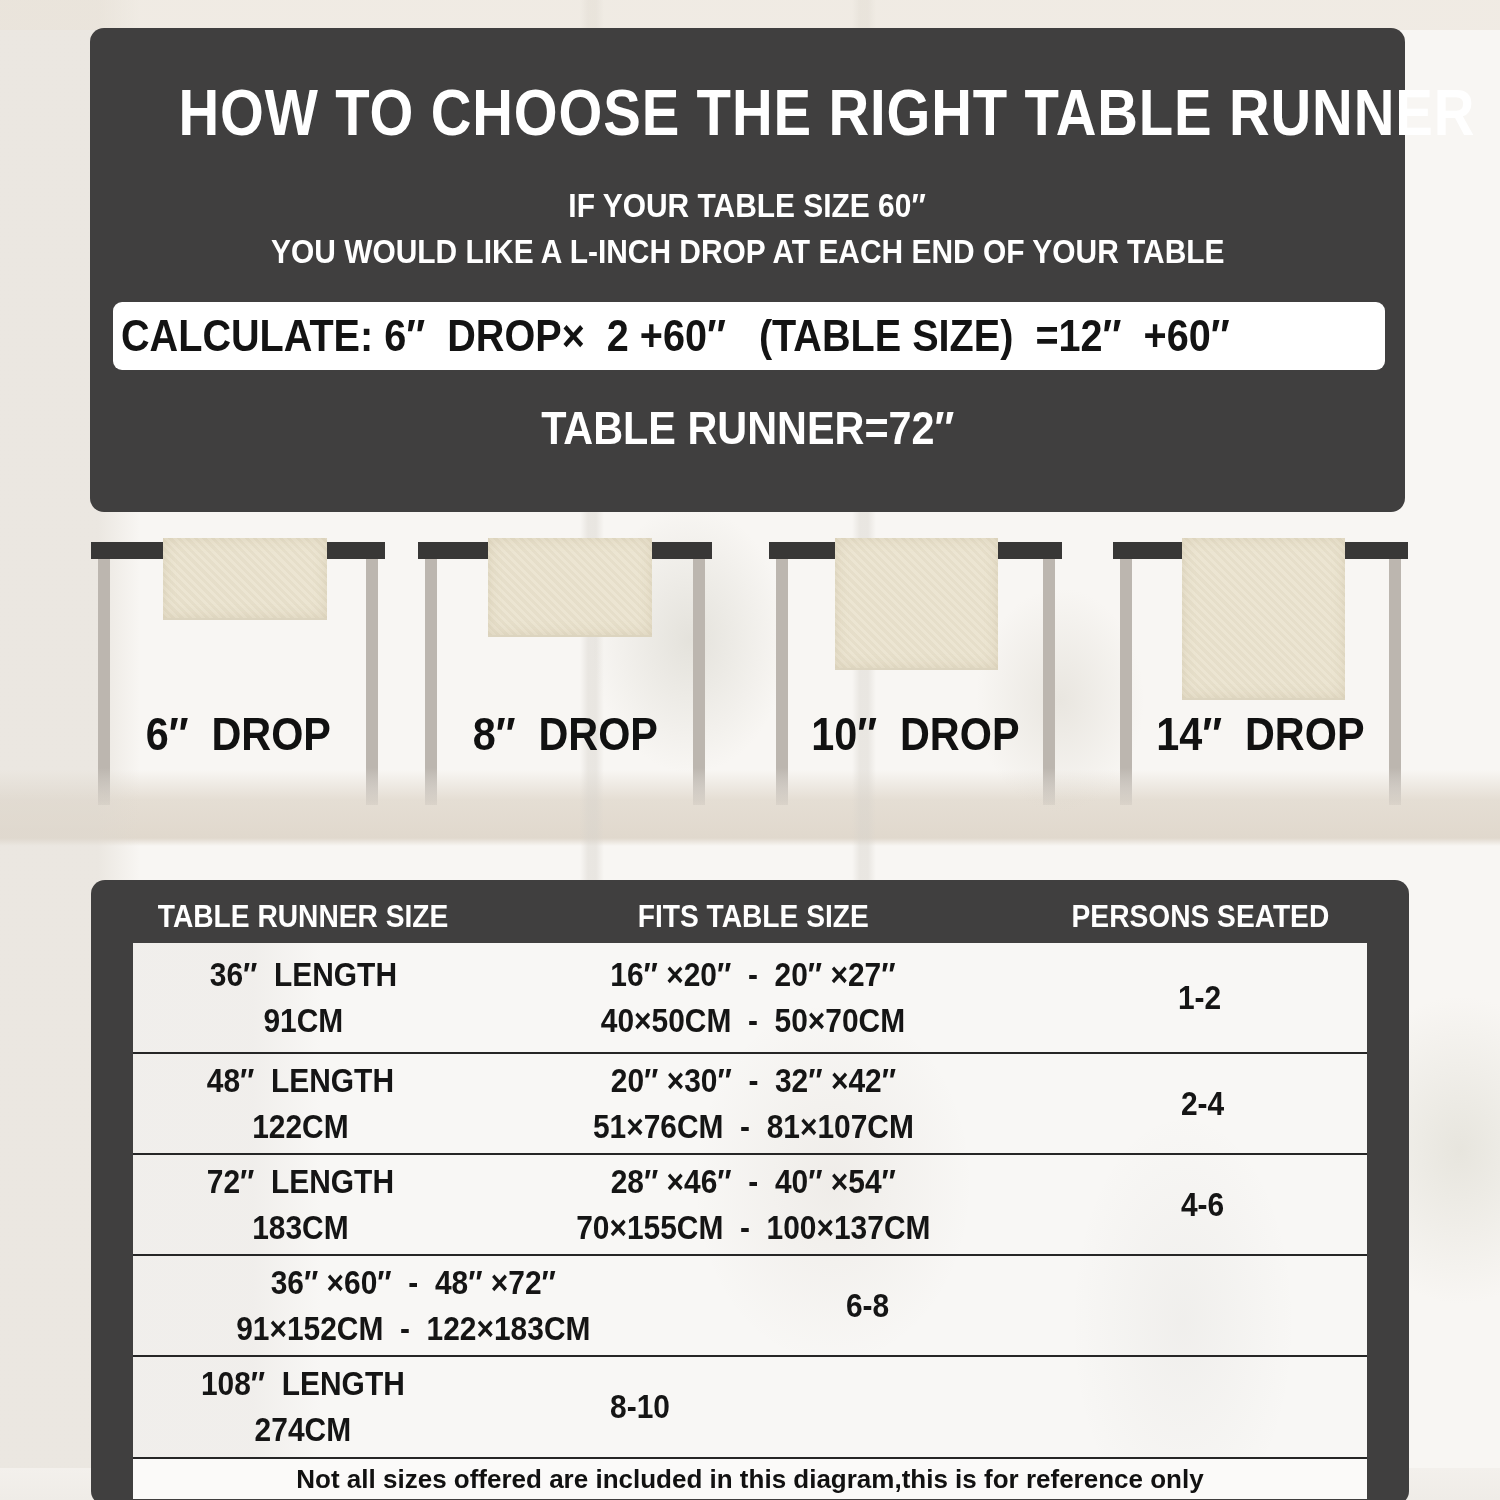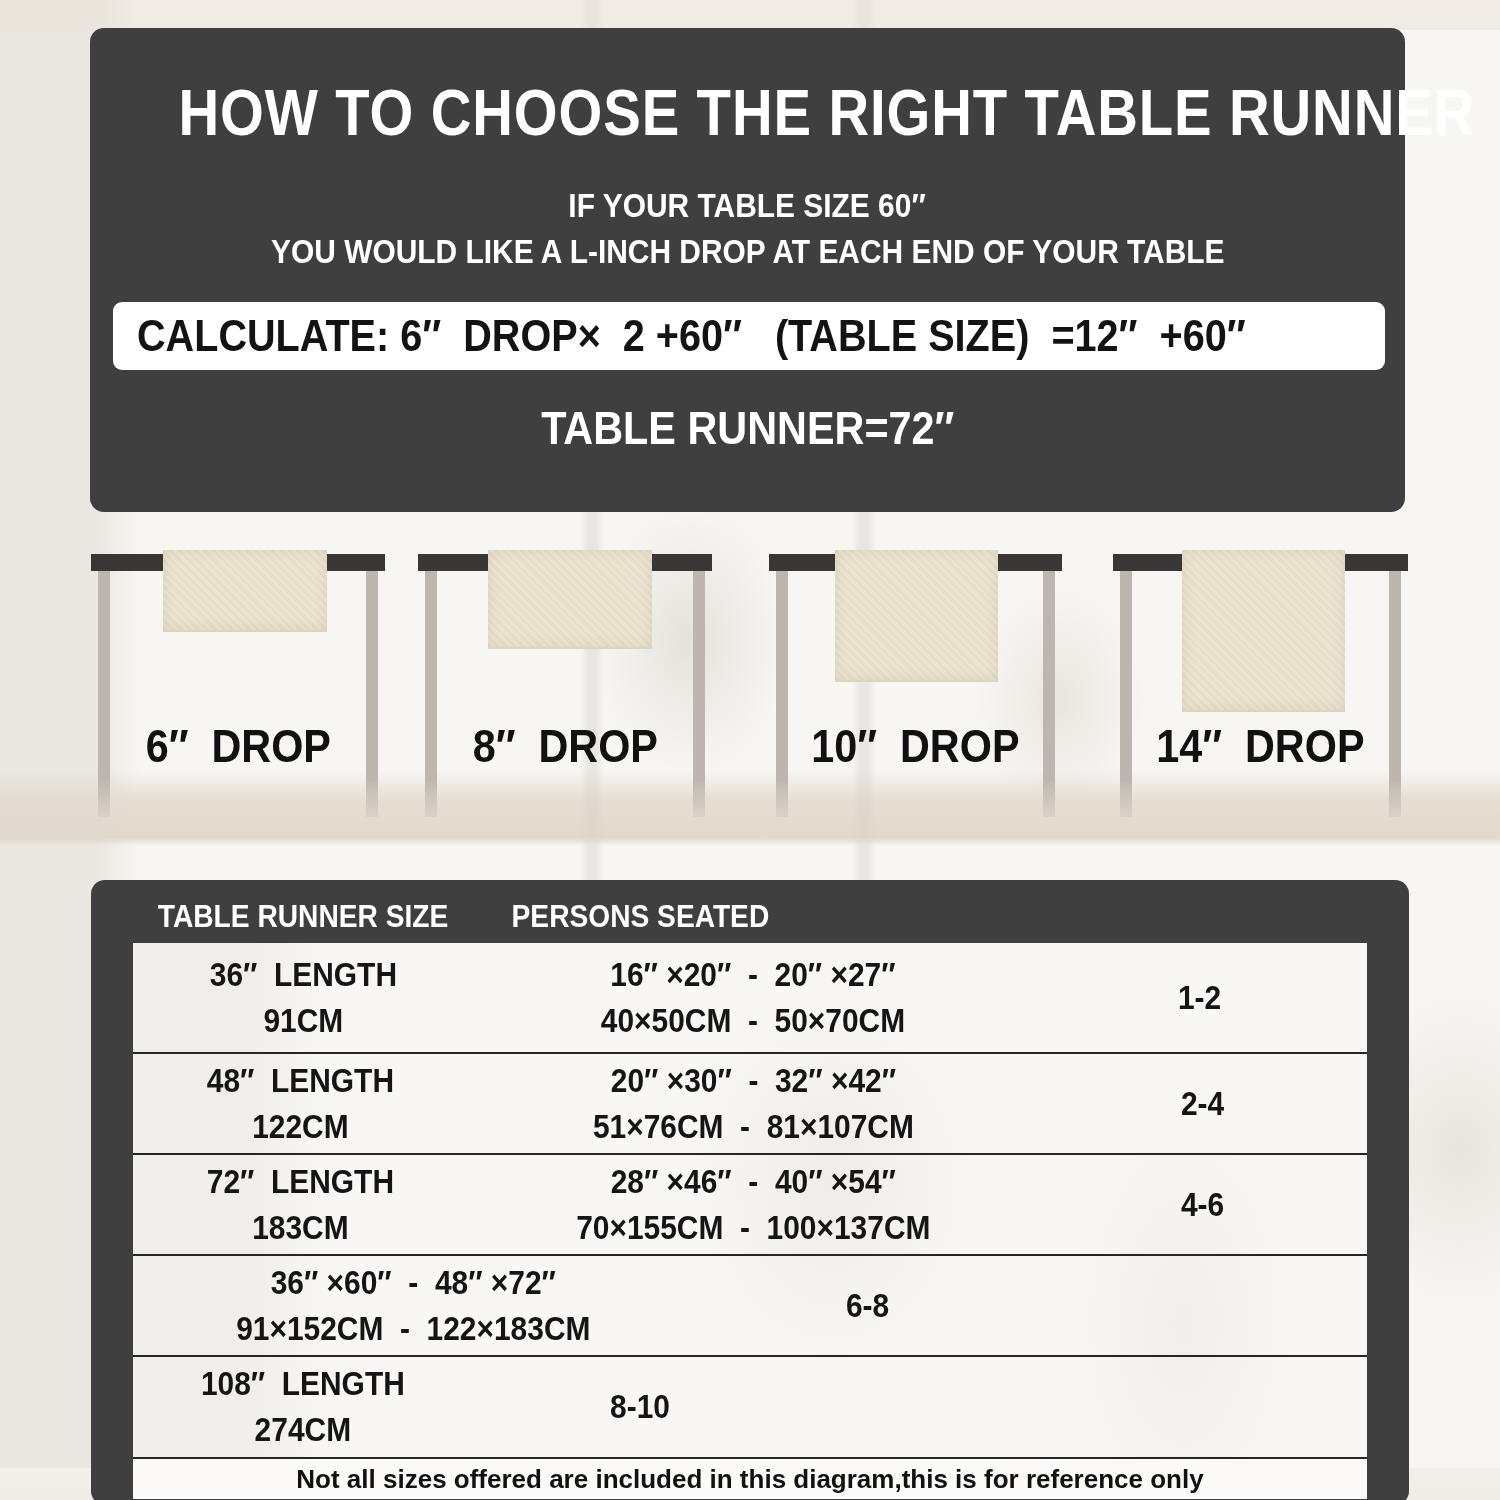--- a/index.html
+++ b/index.html
@@ -28,26 +28,26 @@
 
   .w{color:#fff;text-decoration:underline;}
   .cn{display:inline-block;transform:scaleX(.88);transform-origin:center;white-space:pre;}
   .cnl{display:inline-block;transform:scaleX(.88);transform-origin:left center;white-space:pre;}
 
   .title{position:absolute;left:0;right:0;top:48px;text-align:center;
          font-size:64px;font-weight:bold;letter-spacing:1px;}
   .sub1{position:absolute;left:0;right:0;top:158px;text-align:center;font-size:34px;font-weight:bold;}
   .sub2{position:absolute;left:0;right:0;top:204px;text-align:center;font-size:34px;font-weight:bold;}
   .calc-bar{position:absolute;left:23px;top:274px;width:1272px;height:68px;background:#fff;
-            border-radius:9px;display:flex;align-items:center;padding-left:24px;box-sizing:border-box;}
+            border-radius:9px;display:flex;align-items:center;padding-left:8px;box-sizing:border-box;}
   .calc-bar .txt{font-size:45px;font-weight:bold;color:#131313;}
   .result{position:absolute;left:0;right:0;top:372px;text-align:center;font-size:47px;font-weight:bold;}
 
   
-  .diag{position:absolute;top:550px;height:262px;}
+  .diag{position:absolute;top:538px;height:262px;}
   .diag.d1{left:91px;width:294px;}
   .diag.d2{left:418px;width:294px;}
   .diag.d3{left:769px;width:293px;}
   .diag.d4{left:1113px;width:295px;}
   .leg{position:absolute;top:19px;width:12px;height:248px;
        background:linear-gradient(180deg,#bcb6af 0 85%, rgba(188,182,175,.25));}
   .leg.l{left:7px;} .leg.r{right:7px;}
   .tabletop{position:absolute;left:2px;right:2px;top:5px;height:13px;background:#3d3c3b;}
   .cap{position:absolute;top:4px;width:72px;height:17px;background:#383736;}
   .cap.l{left:0;} .cap.r{right:0;}
@@ -147,20 +147,22 @@
     <div class="runner"></div>
     <div class="drop-label">
       <span class="cn">14″  DROP</span>
     </div>
   </div>
 
   <div class="panel bottom-panel">
     <div class="thead">
       <div class="h c1 w">
         <span class="cn">TABLE RUNNER SIZE</span></div>
+      <div class="h c2 w">
+        <span class="cn">FITS TABLE SIZE</span></div>
       <div class="h c3 w">
         <span class="cn">PERSONS SEATED</span></div>
     </div>
 
     <div class="size-table">
       <div class="trow r1">
         <div class="cell c1"><span class="cn"><span class="ln">36″  LENGTH</span><span class="ln">91CM</span></span></div>
         <div class="cell c2"><span class="cn"><span class="ln">16″ ×20″  -  20″ ×27″</span><span class="ln">40×50CM  -  50×70CM</span></span></div>
         <div class="cell c3"><span class="cn">1-2</span></div>
       </div>

